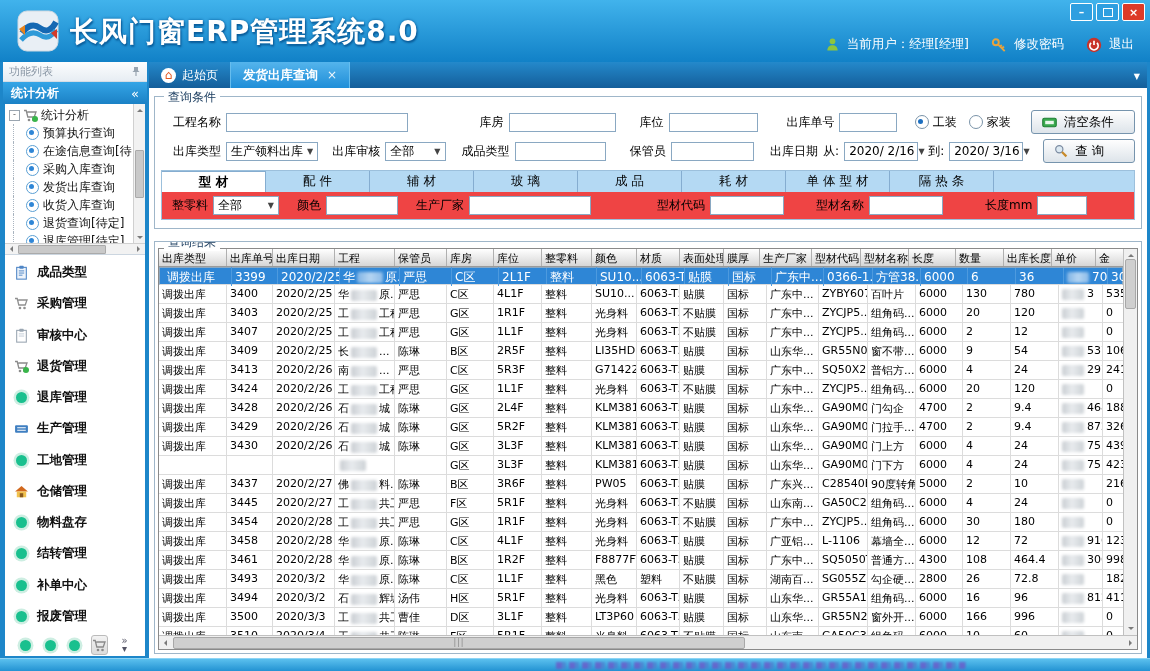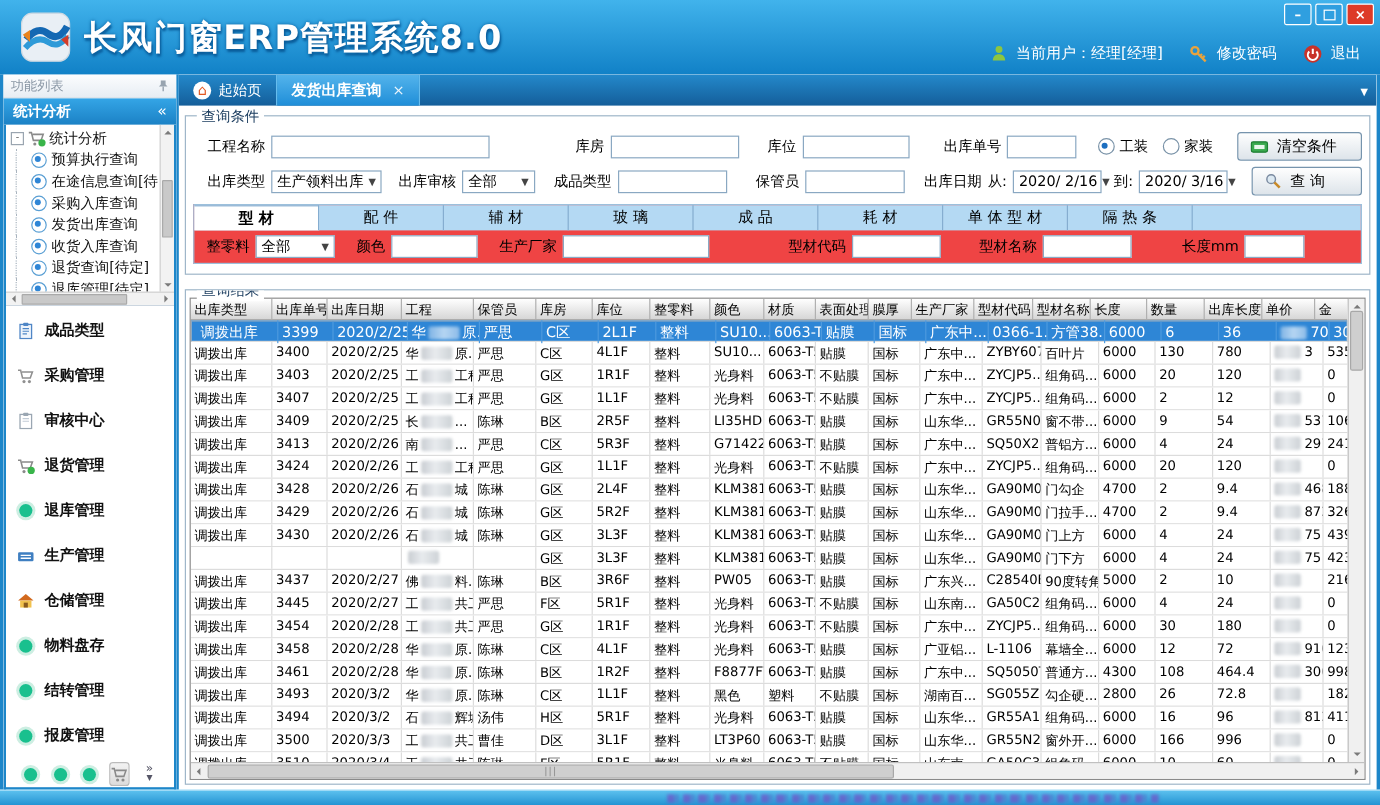--- a/index.html
+++ b/index.html
@@ -319,39 +319,51 @@
               <span class="ic">
                 <svg width="15" height="15" viewBox="0 0 14 14">
                   <rect x="1" y="4" width="12" height="7" rx="1" fill="#3f7fc1"></rect>
                   <path d="M3 6.3h8M3 8.6h8" stroke="#fff" stroke-width="1"></path>
                 </svg>
               </span>
               <span>生产管理</span>
             </div>
             <div class="menu-item">
               <span class="ic">
+                <span class="ic-dot"></span>
+              </span>
+              <span>工地管理</span>
+            </div>
+            <div class="menu-item">
+              <span class="ic">
                 <svg width="15" height="15" viewBox="0 0 14 14">
                   <path d="M1 7 L7 1.8 L13 7 Z" fill="#d2691e"></path>
                   <rect x="2.6" y="7" width="8.8" height="5.4" fill="#f1c24f"></rect>
                   <rect x="5.4" y="8.6" width="3.2" height="3.8" fill="#8a5a1e"></rect>
                 </svg>
               </span>
               <span>仓储管理</span>
             </div>
             <div class="menu-item">
               <span class="ic">
                 <span class="ic-dot"></span>
               </span>
               <span>物料盘存</span>
             </div>
             <div class="menu-item">
               <span class="ic">
                 <span class="ic-dot"></span>
               </span>
               <span>结转管理</span>
+            </div>
+            <div class="menu-item">
+              <span class="ic">
+                <span class="ic-dot"></span>
+              </span>
+              <span>补单中心</span>
             </div>
             <div class="menu-item">
               <span class="ic">
                 <span class="ic-dot"></span>
               </span>
               <span>报废管理</span>
             </div>
           </div>
         <div class="side-foot" id="side-foot">
             <span class="ic">

